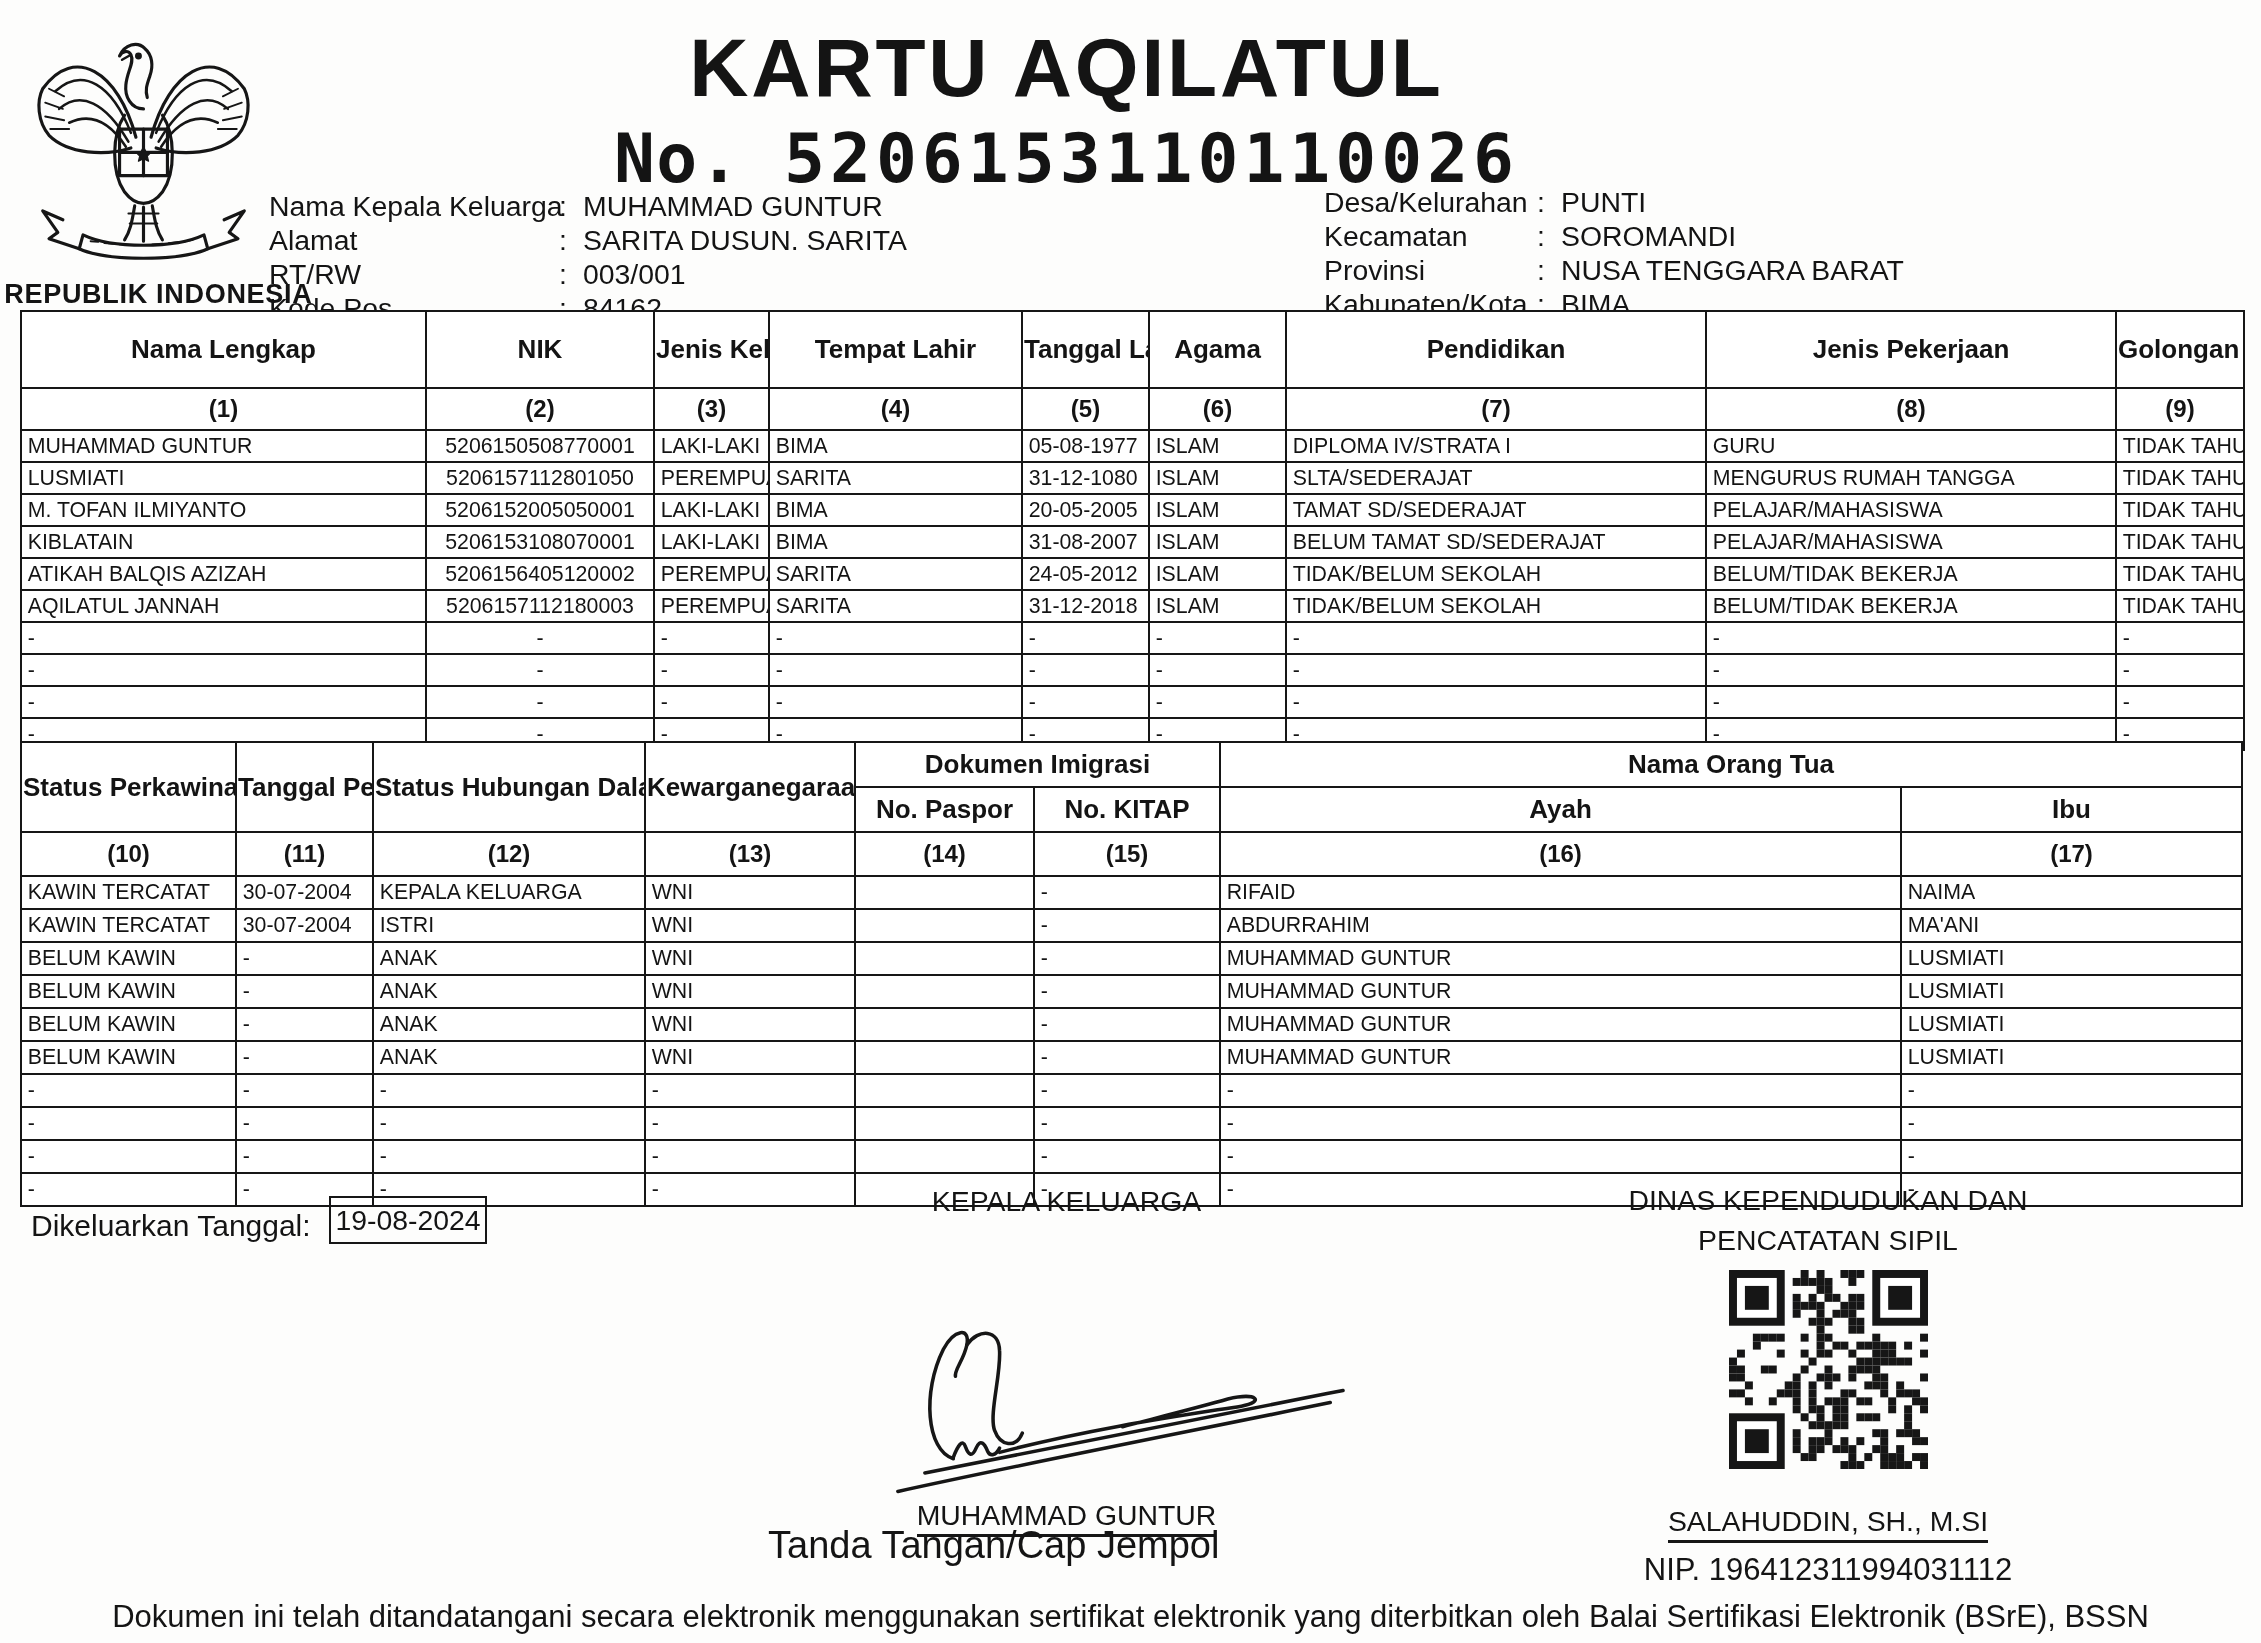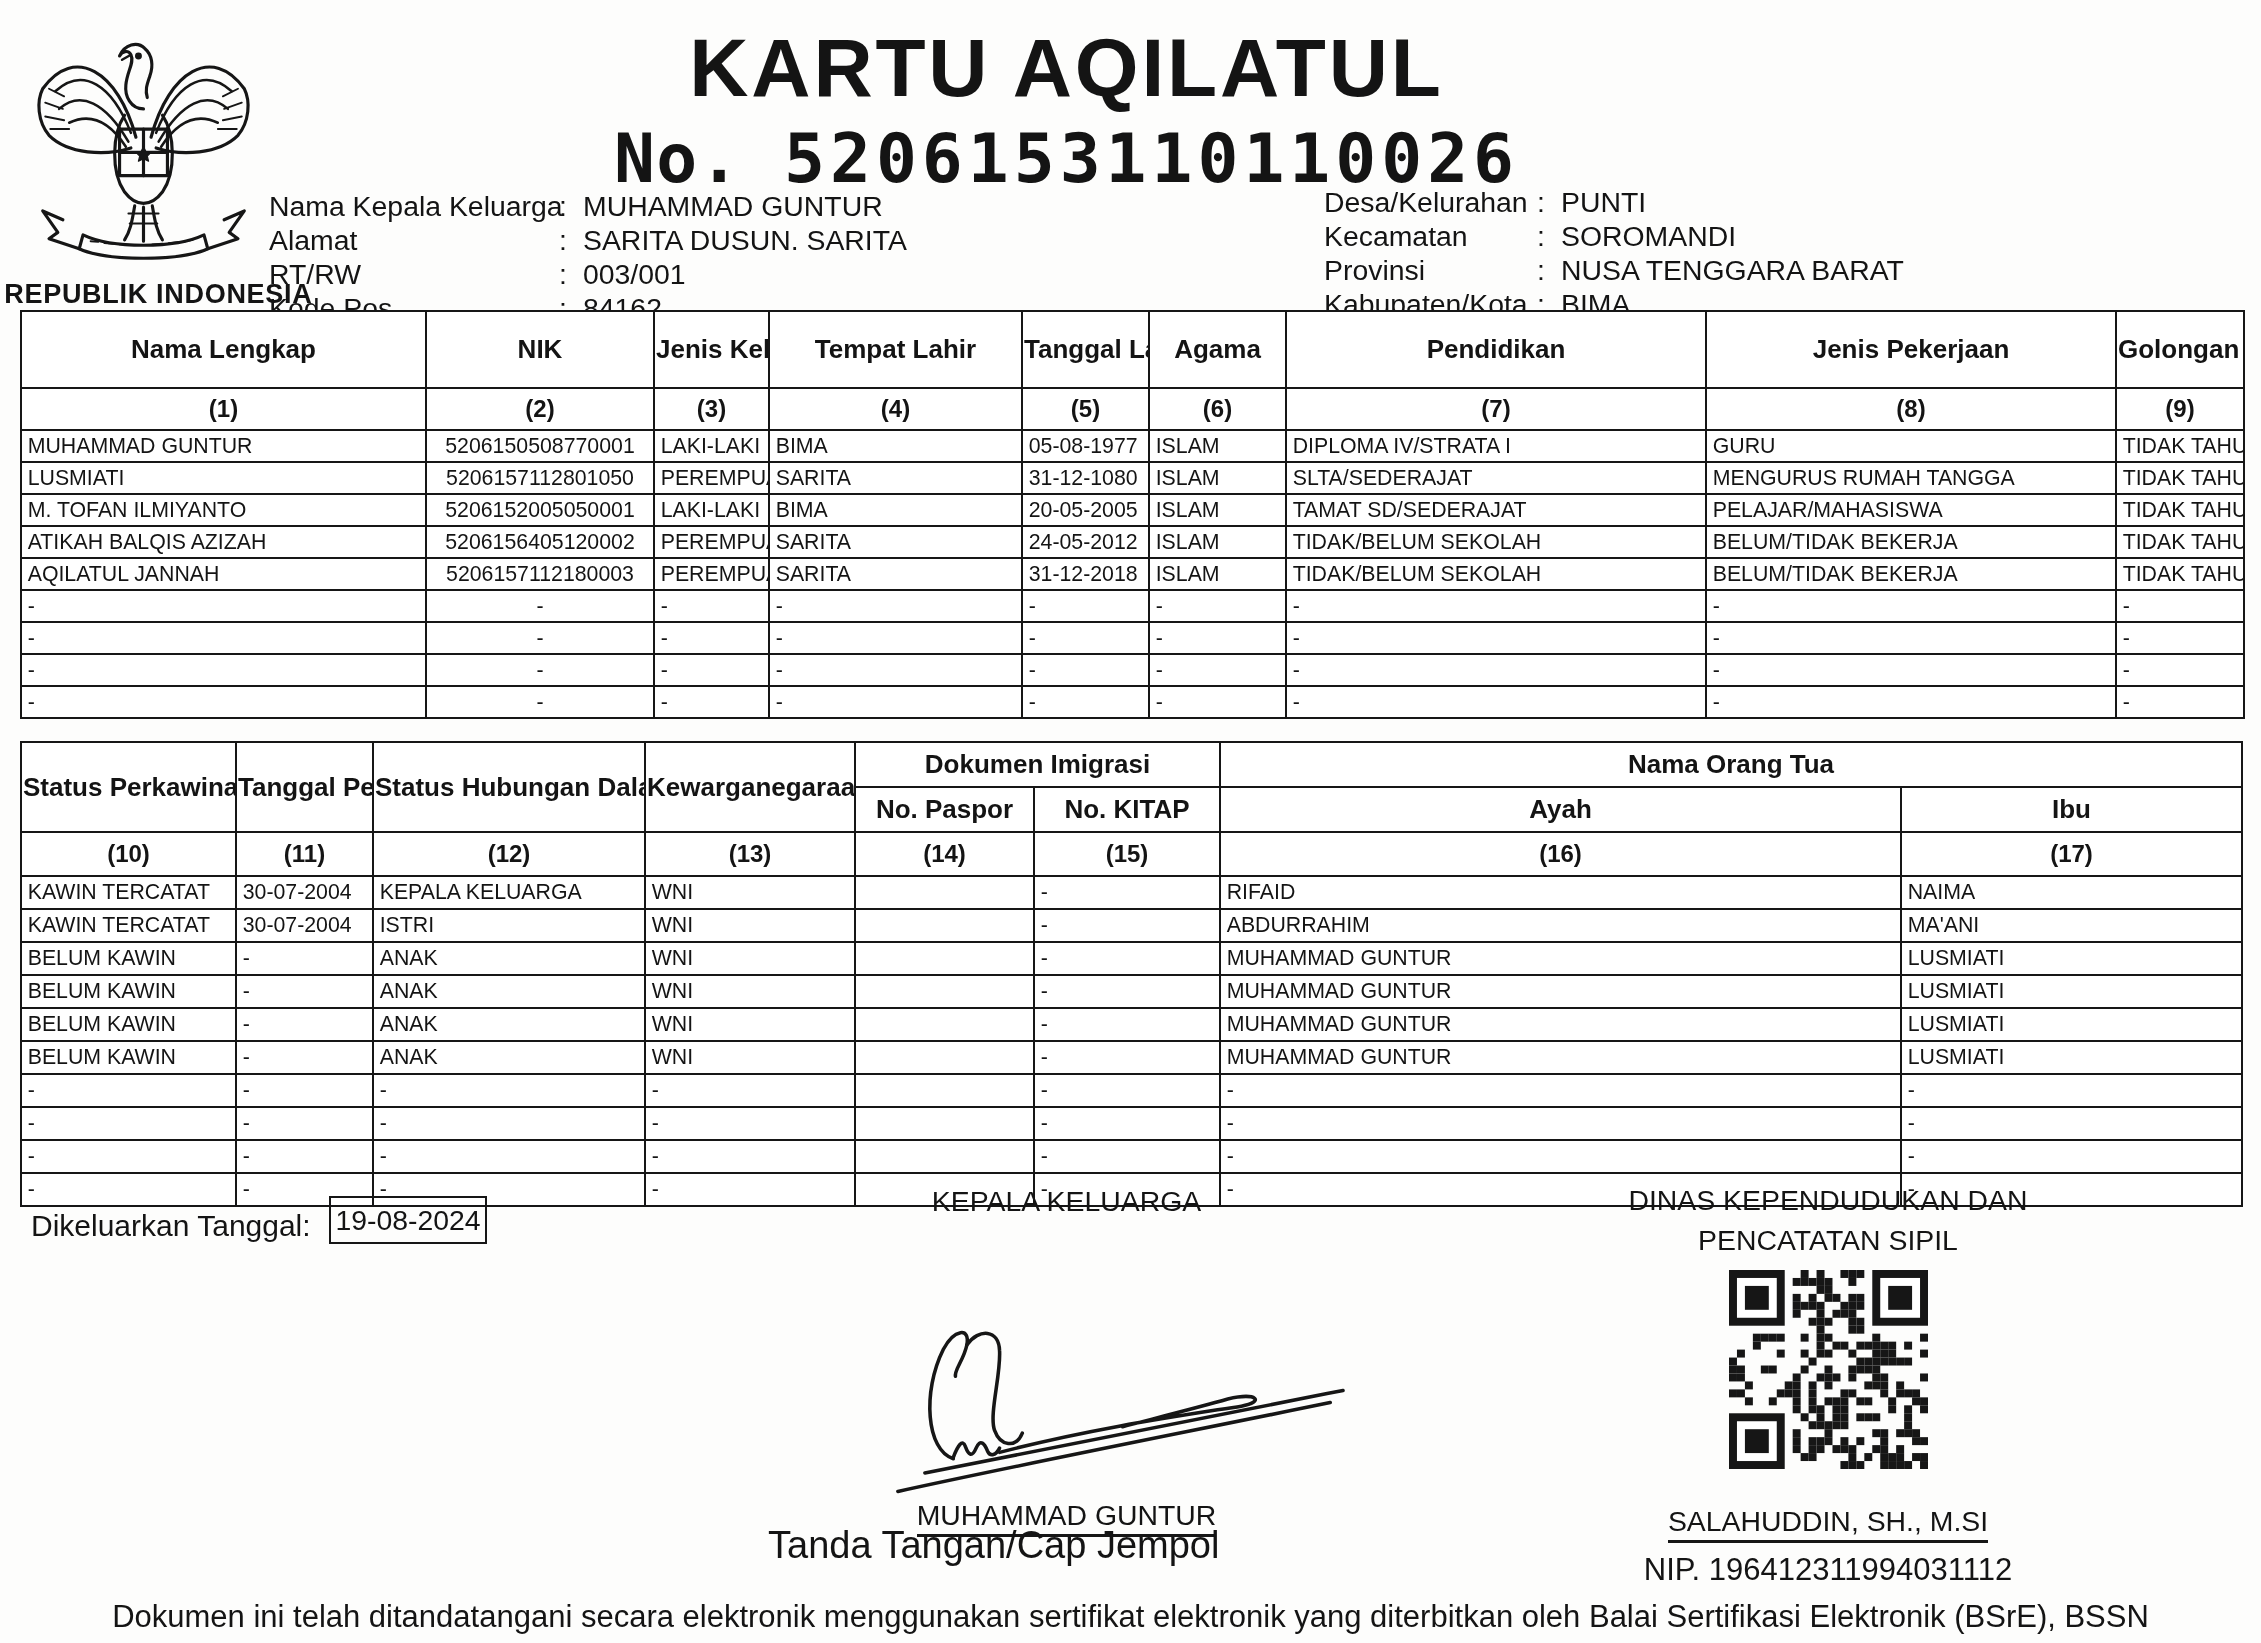--- a/index.html
+++ b/index.html
@@ -208,20 +208,31 @@
           <td>TIDAK TAHU</td>
         </tr>
         <tr>
           <td>M. TOFAN ILMIYANTO</td>
           <td>5206152005050001</td>
           <td>LAKI-LAKI</td>
           <td>BIMA</td>
           <td>20-05-2005</td>
           <td>ISLAM</td>
           <td>TAMAT SD/SEDERAJAT</td>
+          <td>PELAJAR/MAHASISWA</td>
+          <td>TIDAK TAHU</td>
+        </tr>
+        <tr>
+          <td>KIBLATAIN</td>
+          <td>5206153108070001</td>
+          <td>LAKI-LAKI</td>
+          <td>BIMA</td>
+          <td>31-08-2007</td>
+          <td>ISLAM</td>
+          <td>BELUM TAMAT SD/SEDERAJAT</td>
           <td>PELAJAR/MAHASISWA</td>
           <td>TIDAK TAHU</td>
         </tr>
         <tr>
           <td>ATIKAH BALQIS AZIZAH</td>
           <td>5206156405120002</td>
           <td>PEREMPUAN</td>
           <td>SARITA</td>
           <td>24-05-2012</td>
           <td>ISLAM</td>

